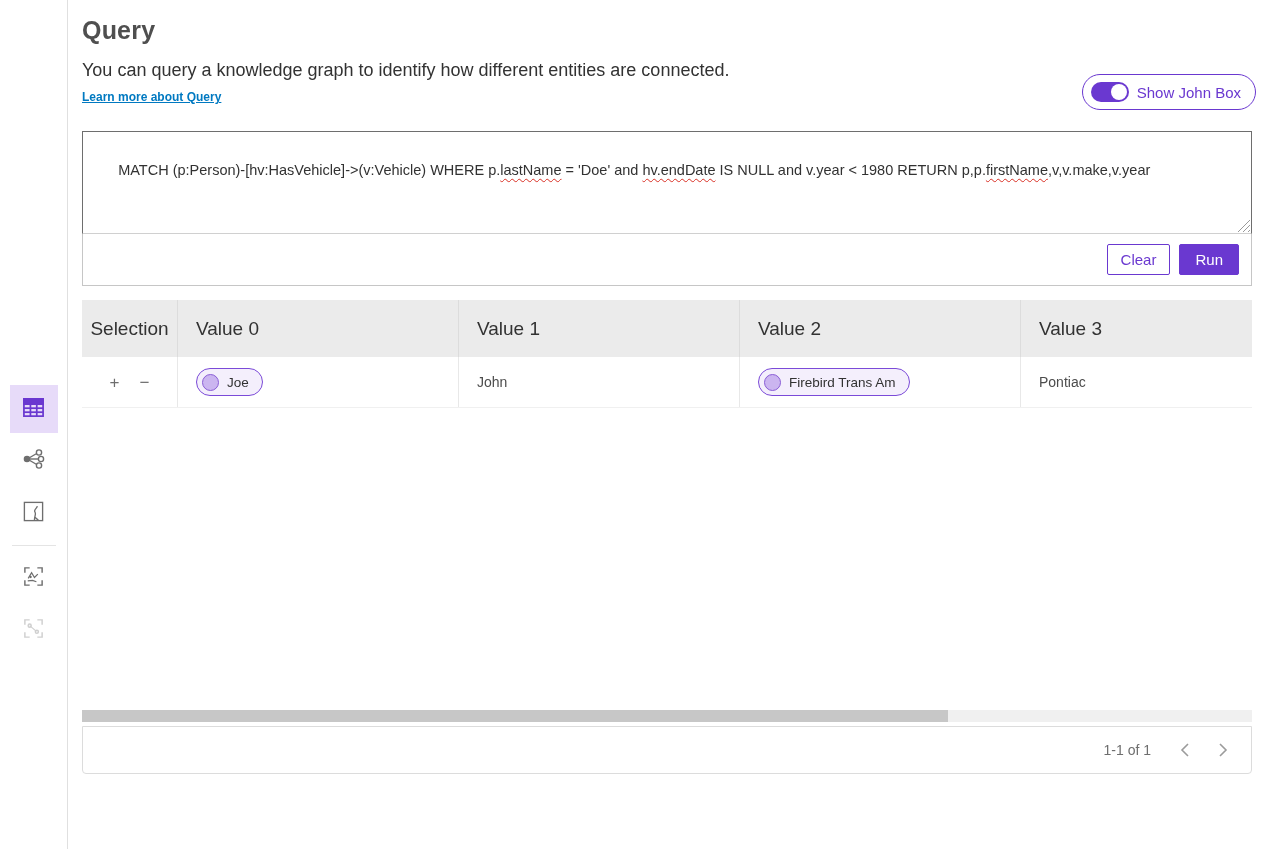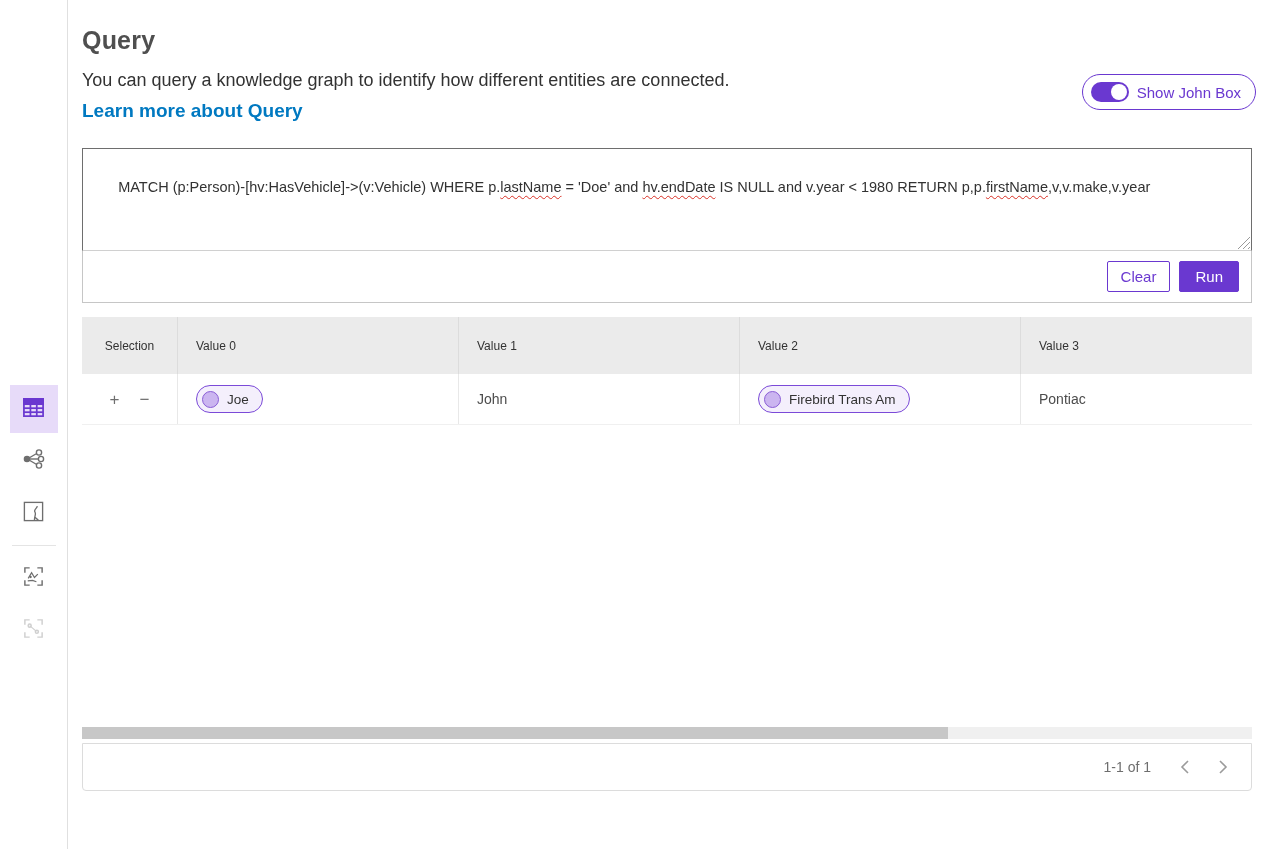--- a/index.html
+++ b/index.html
@@ -30,27 +30,27 @@
     display:flex;flex-direction:column;align-items:center;
     padding-top:385px;
   }
   .rail-item{width:48px;height:48px;display:flex;align-items:center;justify-content:center;cursor:pointer;}
   .rail-item.selected{background:var(--rail-selected);}
   .rail-gap{height:4px;}
   .rail-divider{width:44px;border-top:1px solid #e4e4e4;margin:8px 0;}
   
   .content{flex:1;position:relative;padding:0 10px 0 14px;}
   .page-title{
-    margin-top:26px;font-size:25px;font-weight:bold;color:var(--heading);
+    margin-top:16px;font-size:25px;font-weight:bold;color:var(--heading);
     letter-spacing:.2px;
   }
   .desc{margin-top:15px;font-size:18px;color:var(--text);}
   .learn-link{
-    display:inline-block;margin-top:9px;font-size:19px;font-weight:bold;
-    color:var(--link);cursor:pointer;
+    display:inline-block;margin-top:9px;font-size:12px;font-weight:bold;
+    color:var(--link);text-decoration:underline;cursor:pointer;
   }
   
   .toggle-pill{
     position:absolute;top:74px;right:9px;height:36px;
     border:1px solid var(--accent);border-radius:18px;
     display:flex;align-items:center;padding:0 14px 0 8px;cursor:pointer;background:#fff;
   }
   .switch{width:38px;height:20px;border-radius:10px;background:var(--accent);position:relative;margin-right:8px;}
   .switch .knob{
     position:absolute;top:2px;right:2px;width:16px;height:16px;border-radius:50%;background:#fff;
@@ -85,21 +85,21 @@
   }
   .btn{height:31px;font-family:"Liberation Sans",sans-serif;font-size:15px;border-radius:2px;cursor:pointer;}
   .btn-clear{background:#fff;border:1px solid var(--accent);color:var(--accent);padding:0 13px;}
   .btn-run{background:var(--accent);border:1px solid var(--accent);color:#fff;padding:0 15px;}
   
   .results-title{margin-top:25px;font-size:25px;font-weight:bold;color:var(--heading);letter-spacing:.2px;}
   .table{width:1170px;margin-top:14px;}
   .tgrid{display:grid;grid-template-columns:96px 281px 281px 281px 1fr;}
   .thead{background:var(--th-bg);height:57px;}
   .th{
-    display:flex;align-items:center;padding-left:18px;font-size:12px;color:var(--text);
+    display:flex;align-items:center;padding-left:18px;font-size:19px;color:var(--text);
     border-right:1px solid #dcdcdc;
   }
   .th:last-child{border-right:none;}
   .th.sel{justify-content:center;padding-left:0;}
   .trow{height:51px;background:#fff;border-bottom:1px solid #f0f0f0;}
   .td{
     display:flex;align-items:center;padding-left:18px;
     border-right:1px solid #e8e8e8;font-size:14px;color:#4c4c4c;overflow:hidden;
   }
   .td:last-child{border-right:none;}

